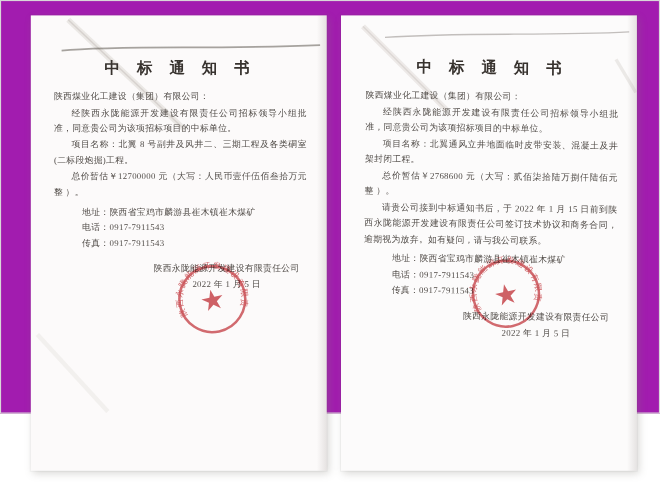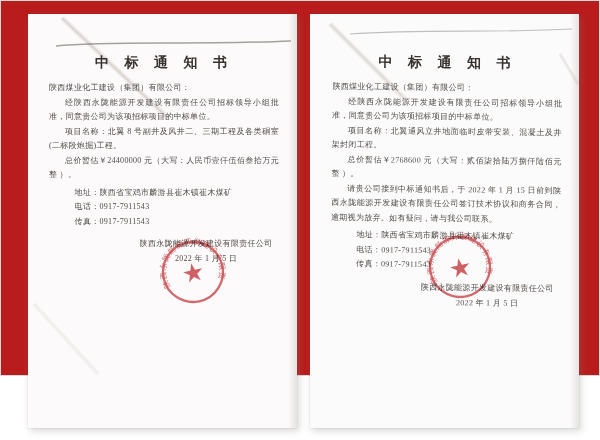--- a/index.html
+++ b/index.html
@@ -1,19 +1,19 @@
 <!DOCTYPE html>
 <html><head>
 <meta charset="utf-8">
 <style>
   * { margin:0; padding:0; box-sizing:border-box; }
   html,body { width:600px; height:440px; background:#ffffff; overflow:hidden; }
   #canvas {
     position:relative; width:600px; height:376px;
-    background:#b91c1c; border:1px solid #d8d8d8;
+    background:#a21caf; border:1px solid #d8d8d8;
     font-family:"Liberation Serif","DejaVu Serif",serif;
   }
   .paper {
     position:absolute; top:13px; width:269px; height:414px;
     background:#fcfbfb;
     box-shadow:0 0 0 1px rgba(0,0,0,0.03), 2px 3px 7px rgba(130,125,120,0.30);
   }
   .paper.left  { left:27px;  background:#fcfafa; }
   .paper.right { left:309px; }
   .paper::after { 
@@ -56,21 +56,21 @@
       <path d="M34,4 L140,104" stroke="#ddd8d4" stroke-width="5" opacity="0.55" fill="none"></path>
       <path d="M34,4 L140,104" stroke="#c9c3bf" stroke-width="1.4" opacity="0.6" fill="none"></path>
       <path d="M28,32 C 80,27 170,31 263,27" stroke="#5f5952" stroke-width="1.5" opacity="0.55" fill="none"></path>
       <path d="M6,290 L70,360" stroke="#e4e0dc" stroke-width="4" opacity="0.4" fill="none"></path>
     </svg>
     <div class="doc-body">
       <div class="doc-title">中 标 通 知 书</div>
       <p class="para addressee">陕西煤业化工建设（集团）有限公司：</p>
       <p class="para">经陕西永陇能源开发建设有限责任公司招标领导小组批准，同意贵公司为该项招标项目的中标单位。</p>
       <p class="para">项目名称：北翼 8 号副井及风井二、三期工程及各类硐室(二标段炮掘)工程。</p>
-      <p class="para">总价暂估￥24400000 元（大写：人民币壹仟伍佰叁拾万元整 ）。</p>
+      <p class="para">总价暂估￥12700000 元（大写：人民币壹仟伍佰叁拾万元整 ）。</p>
       <div class="contact-group">
         <p class="contact-line">地址：陕西省宝鸡市麟游县崔木镇崔木煤矿</p>
         <p class="contact-line">电话：0917-7911543</p>
         <p class="contact-line">传真：0917-7911543</p>
       </div>
       <div class="sign-block">
         <p class="sign-line">陕西永陇能源开发建设有限责任公司</p>
         <p class="sign-line">2022 年 1 月 5 日</p>
       </div>
     </div>

